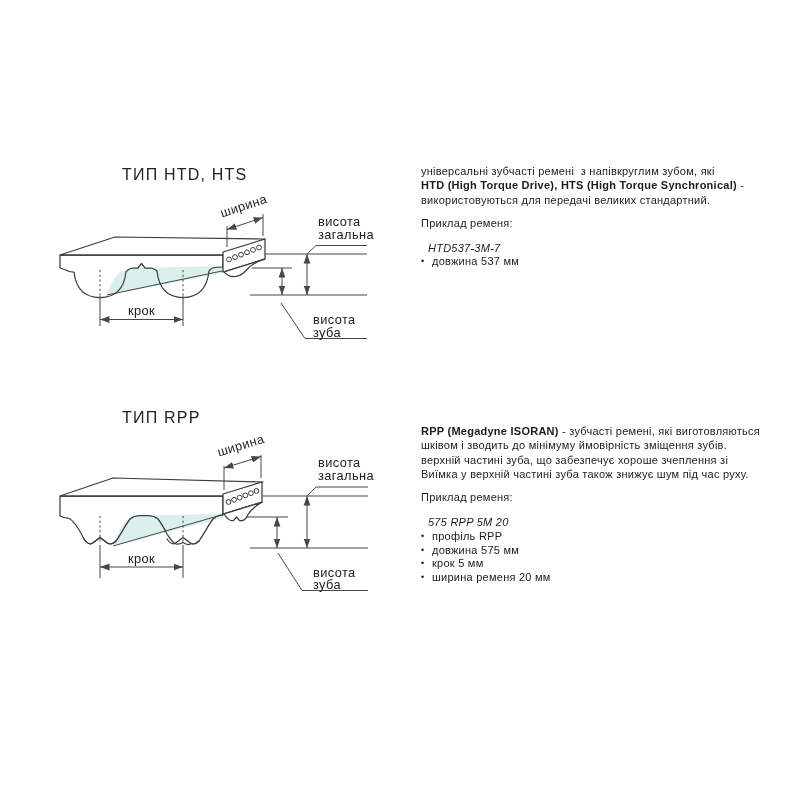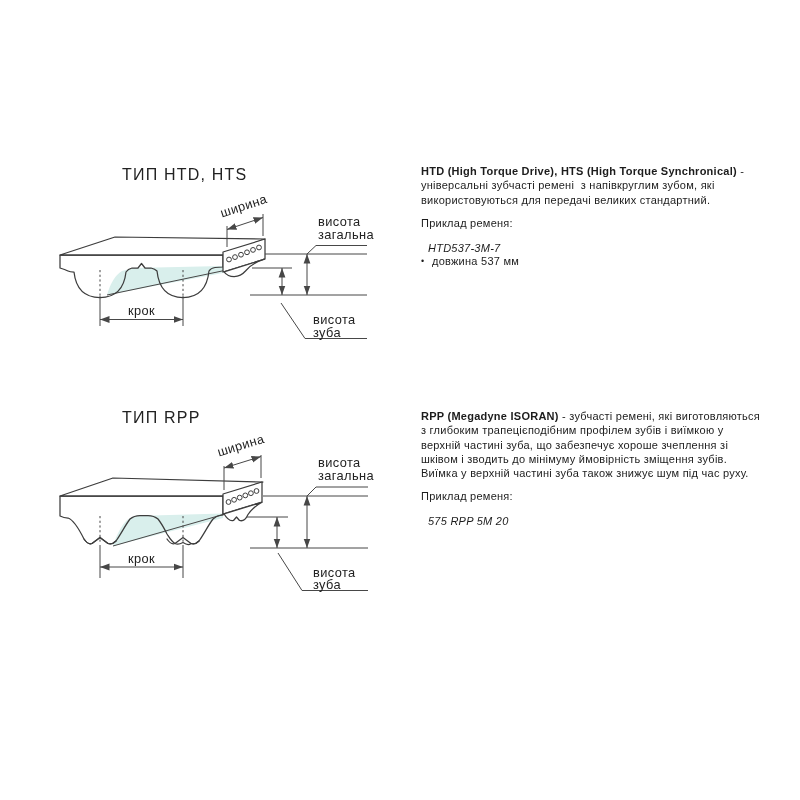--- a/index.html
+++ b/index.html
@@ -176,38 +176,43 @@
       <text class="dia-label" x="318" y="480">загальна</text>
       <text class="dia-label" x="313" y="576.5">висота</text>
       <text class="dia-label" x="313" y="589">зуба</text>
     </g>
   </g>
 </svg>
 
 
 <div class="txtblock" style="left:421px;top:164px;">
   <div class="para">
+    <div class="line">універсальні зубчасті ремені  з напівкруглим зубом, які</div>
     <div class="line"><span class="b">HTD (High Torque Drive), HTS (High Torque Synchronical)</span><span> -</span></div>
-    <div class="line">універсальні зубчасті ремені  з напівкруглим зубом, які</div>
     <div class="line">використовуються для передачі великих стандартний.</div>
   </div>
   <div class="line example-label">Приклад ременя:</div>
   <div class="line example-code">HTD537-3M-7</div>
   <div class="bullets">
     <div class="line"><span class="bull">•</span><span>довжина 537 мм</span></div>
   </div>
 </div>
 
 
-<div class="txtblock" style="left:421px;top:409px;">
+<div class="txtblock" style="left:421px;top:424px;">
   <div class="para">
     <div class="line"><span class="b">RPP (Megadyne ISORAN)</span><span> - зубчасті ремені, які виготовляються</span></div>
-    <div class="line">з глибоким трапецієподібним профілем зубів і виїмкою у</div>
+    <div class="line">шківом і зводить до мінімуму ймовірність зміщення зубів.</div>
     <div class="line">верхній частині зуба, що забезпечує хороше зчеплення зі</div>
-    <div class="line">шківом і зводить до мінімуму ймовірність зміщення зубів.</div>
     <div class="line">Виїмка у верхній частині зуба також знижує шум під час руху.</div>
   </div>
   <div class="line example-label">Приклад ременя:</div>
   <div class="line example-code">575 RPP 5M 20</div>
+  <div class="bullets">
+    <div class="line"><span class="bull">•</span><span>профіль RPP</span></div>
+    <div class="line"><span class="bull">•</span><span>довжина 575 мм</span></div>
+    <div class="line"><span class="bull">•</span><span>крок 5 мм</span></div>
+    <div class="line"><span class="bull">•</span><span>ширина ременя 20 мм</span></div>
+  </div>
 </div>
 
 
 
 
 </body></html>

